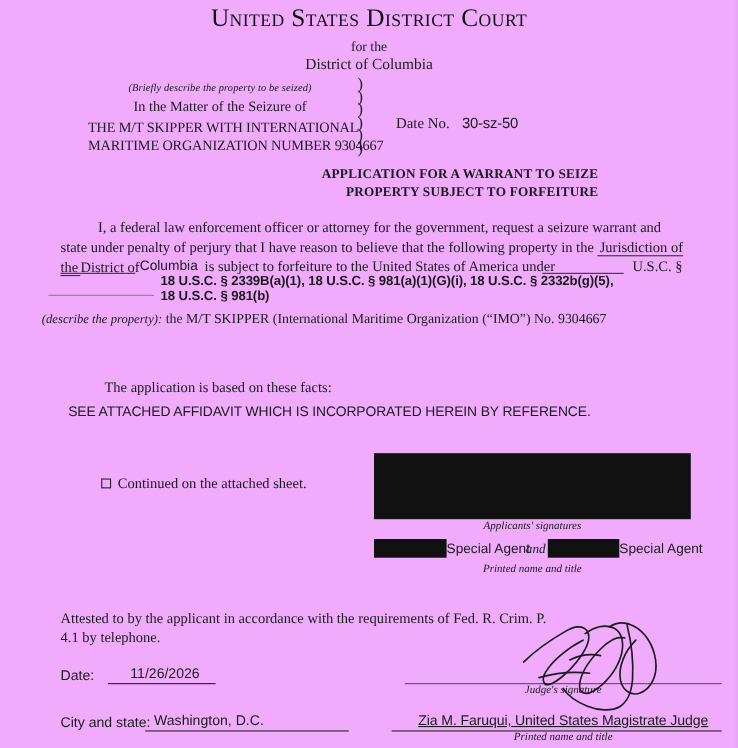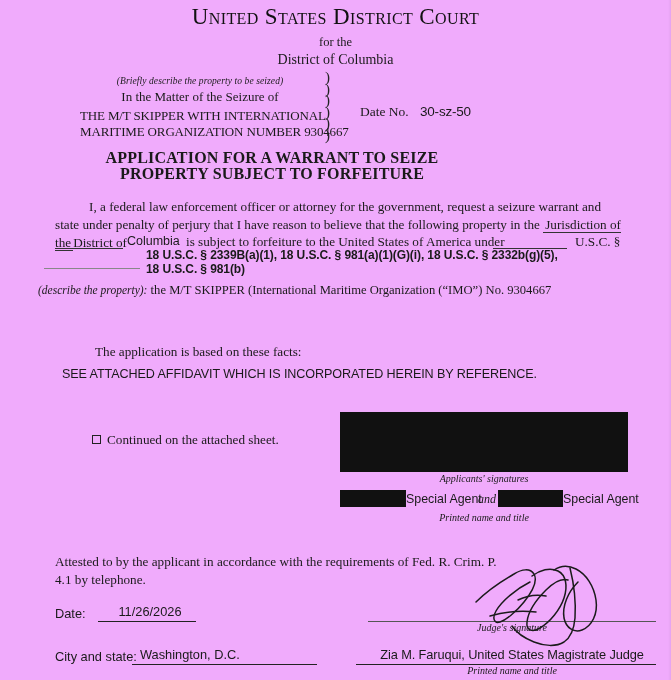--- a/index.html
+++ b/index.html
@@ -77,23 +77,23 @@
   #case-no-value {
     top: 104px; left: 420px;
     font-size: 13.5px;
     font-family: "Liberation Sans", sans-serif;
     letter-spacing: -0.2px;
   }
 
   
   #doc-title {
     top: 150px; left: 0; width: 544px;
-    text-align: center;
+    text-align: right;
     font-weight: bold;
-    font-size: 16px;
+    font-size: 12px;
     line-height: 16px;
     letter-spacing: 0.2px;
   }
 
   
   #body-para {
     top: 198px; left: 55px; width: 570px;
     font-size: 13.2px;
     line-height: 18px;
     text-align: left;
@@ -270,20 +270,21 @@
   #city-rule {
     top: 664px; left: 132px; width: 185px;
     border-bottom: 1.2px solid #222;
   }
   #judge-name {
     top: 647px; left: 368px; width: 288px;
     text-align: center;
     font-family: "Liberation Sans", sans-serif;
     font-size: 12.8px;
     letter-spacing: -0.1px;
+    text-decoration: underline;
   }
   #judge-name-rule {
     top: 664px; left: 356px; width: 300px;
     border-bottom: 1px solid #222;
   }
   #printed-caption-2 {
     top: 665px; left: 368px; width: 288px;
     text-align: center;
     font-style: italic;
     font-size: 10px;

